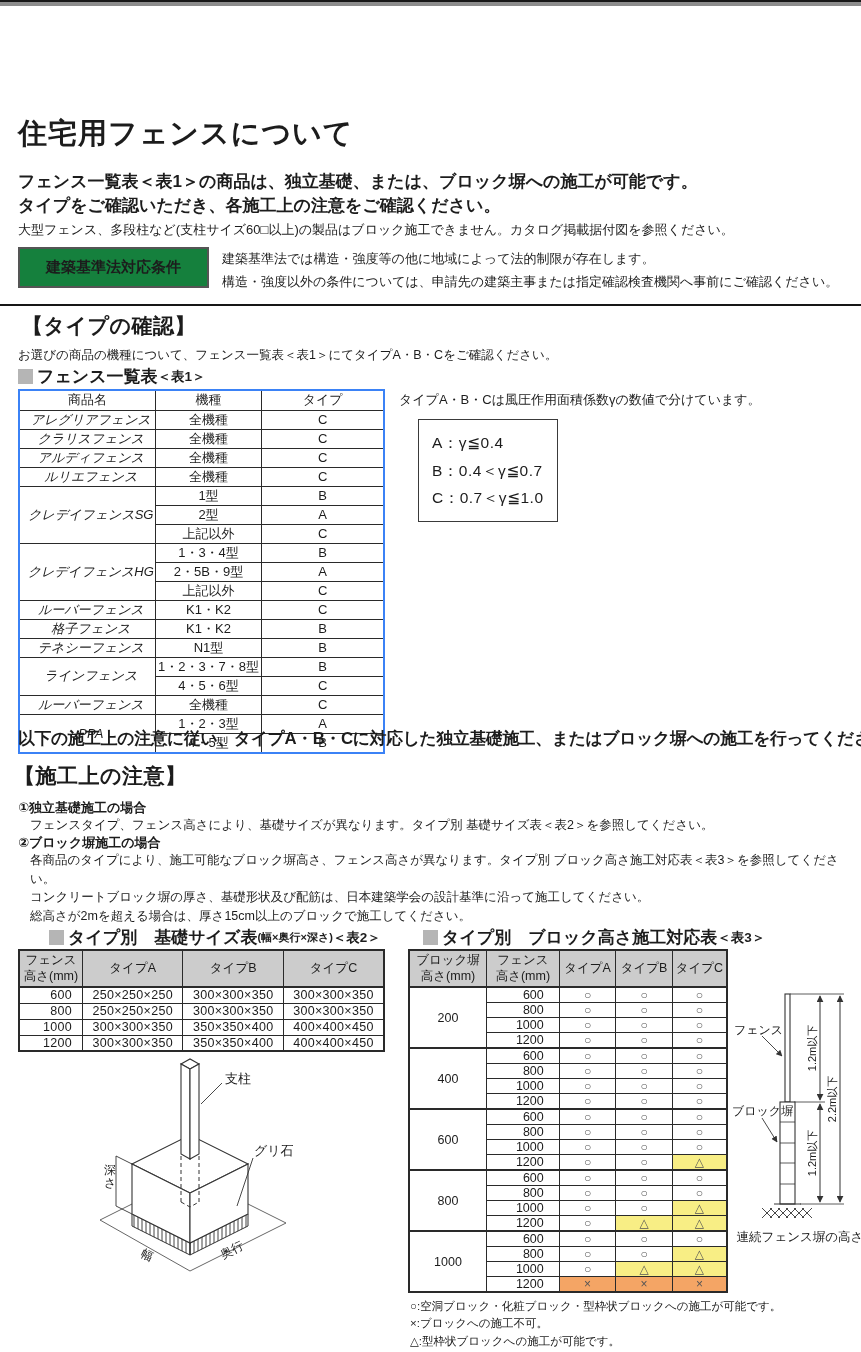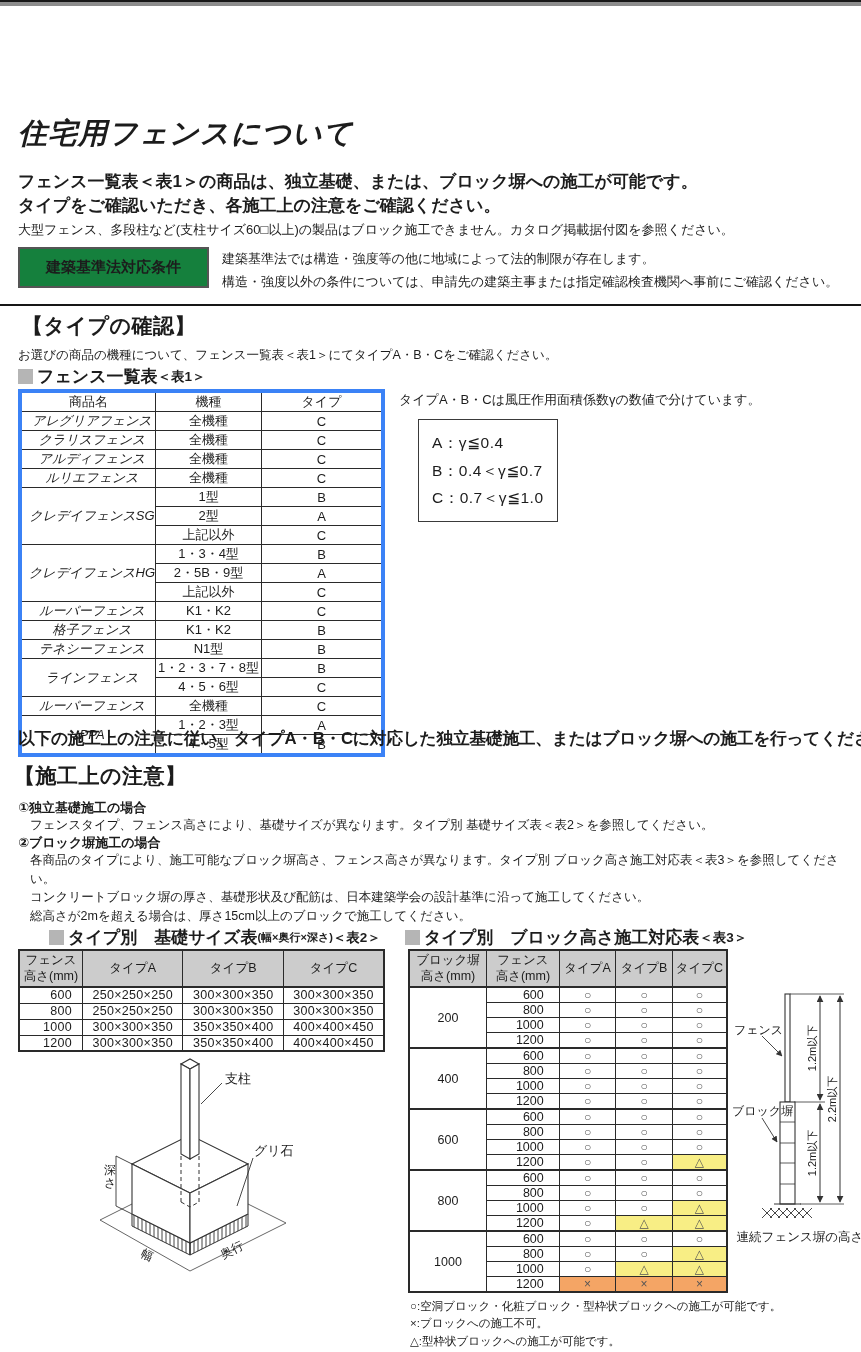--- a/index.html
+++ b/index.html
@@ -7,47 +7,47 @@
   #page {
     position:relative; width:861px; height:1352px; margin:0 auto;
     background:#fff; color:#1c1c1c;
     font-family:"Liberation Sans","DejaVu Sans",sans-serif;
     overflow:hidden;
   }
   .abs { position:absolute; }
 
   #top-bar   { left:0; top:12; width:861px; height:6px; background:var(--bar-gray,#8c8c8c); }
   #top-rule  { left:0; top:75; width:861px; height:2px; background:#161616; }
-  #page-title{ left:18px; top:114px; font-size:29px; font-weight:bold; letter-spacing:1px;font-style:italic; }
+  #page-title{ left:18px; top:114px; font-size:29px; font-weight:bold; letter-spacing:1px; }
 
   #intro-bold { left:18px; top:170px; font-size:17px; font-weight:bold; line-height:1.42; }
   #intro-note { left:18px; top:221px; font-size:13px; }
 
   #law-row   { left:18px; top:247px; display:flex; align-items:flex-start; }
   #law-box   { border:2px solid #555; padding:9px 26px; font-size:15px; font-weight:bold; background:#15803d; }
   #law-text  { font-size:13px; line-height:1.75; margin-left:13px; padding-top:1px; }
 
   #sec-rule  { left:0; top:304px; width:861px; height:2px; background:#161616; }
   .sec-head  { font-size:21px; font-weight:bold; letter-spacing:0.5px; }
   #type-head { left:22px; top:312px; }
   #type-note { left:18px; top:347px; font-size:12.5px; }
 
   .tbl-title { font-size:17px; font-weight:bold; display:flex; align-items:center; }
   .tbl-title .sq { width:15px; height:15px; background:#b5b5b5; display:inline-block; margin-right:4px; }
   .tbl-title .small  { font-size:11px; }
   .tbl-title .suffix { font-size:13.5px; }
   #t1-title { left:18px; top:365px; }
   #t2-title { left:18px; top:926px;margin-left:31px; }
-  #t3-title { left:405px; top:926px; }
+  #t3-title { left:423px; top:926px; }
 
   table { border-collapse:collapse; background:#fff; }
   td, th { border:1px solid #2a2a2a; font-weight:normal; overflow:hidden; }
 
   #table1 { left:18px; top:389px; width:367px; font-size:13px; }
-  #table1 { border:4px solid #3b82f6; }
+  #table1 { border:2px solid #3b82f6; }
   #table1 th { height:20px; text-align:center; }
   #table1 tr { height:17px; }
   #table1 td.c0 { text-align:center; padding-left:7px;font-style:italic; }
   #table1 td.c1, #table1 td.c2 { text-align:center; }
 
   #gamma-note { left:399px; top:391px; font-size:13px; }
   #gamma-box  { left:418px; top:419px; border:1px solid #3a3a3a; padding:9px 13px;
                 font-size:15.5px; line-height:1.78; letter-spacing:0.5px; }
 
   #instruction { left:18px; top:727px; font-size:16.8px; font-weight:bold; white-space:nowrap; letter-spacing:-0.3px; }

